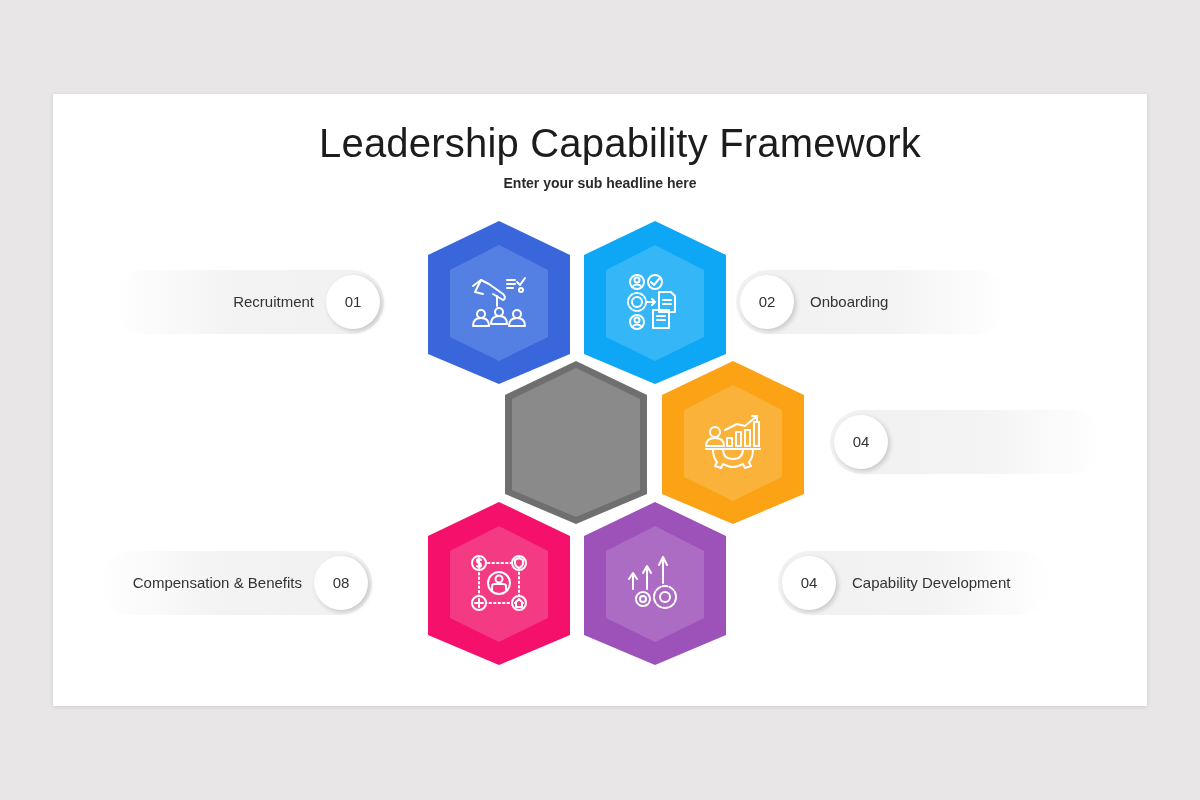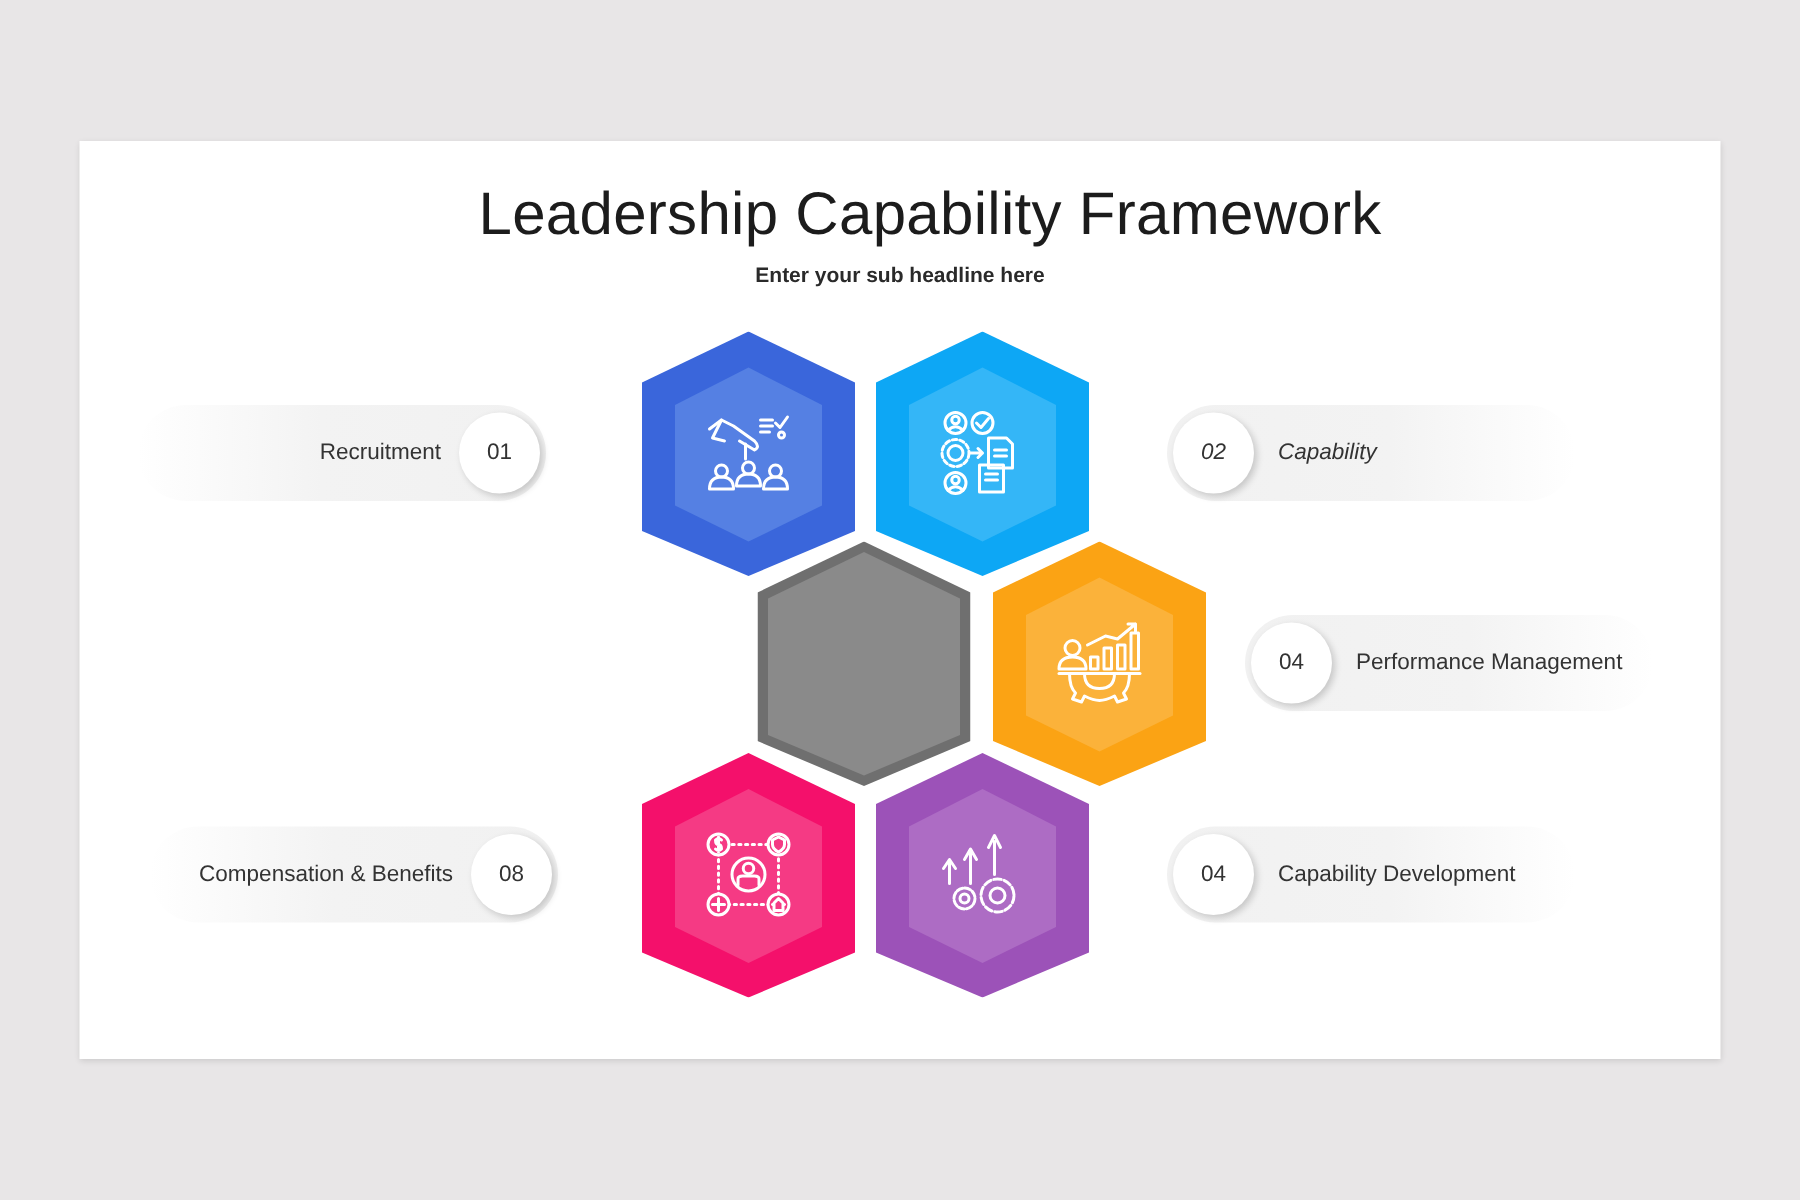--- a/index.html
+++ b/index.html
@@ -57,31 +57,30 @@
   .pill.right .label { left: 74px; }
 </style>
 </head>
 <body>
 
 <div class="slide"></div>
 
 <div class="title">Leadership Capability Framework</div>
 <div class="subtitle">Enter your sub headline here</div>
 
-<div class="pill left" style="left:92px; top:270px; width:272px;">
+<div class="pill left" style="left:112px; top:270px; width:272px;">
   <span class="label">Recruitment</span>
   <span class="num">01</span>
 </div>
-<div class="pill right" style="left:778px; top:270px; width:272px;font-style:italic;">
+<div class="pill right" style="left:736px; top:270px; width:272px;">
   <span class="num">02</span>
-  <span class="label">Capability</span>
+  <span class="label">Onboarding</span>
 </div>
 <div class="pill right" style="left:830px; top:410px; width:272px;">
   <span class="num">04</span>
-  <span class="label">Performance Management</span>
 </div>
 <div class="pill right" style="left:778px; top:551px; width:272px;">
   <span class="num">04</span>
   <span class="label">Capability Development</span>
 </div>
 <div class="pill left" style="left:100px; top:551px; width:272px;">
   <span class="label">Compensation &amp; Benefits</span>
   <span class="num">08</span>
 </div>
 

